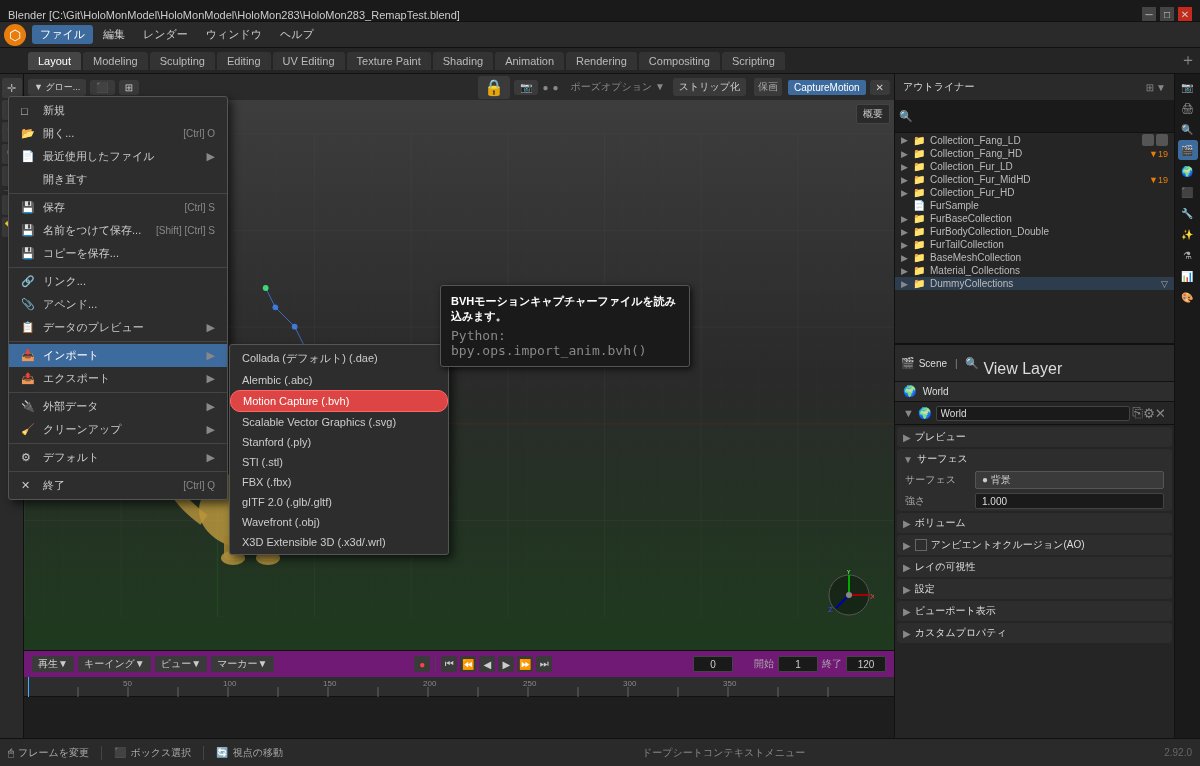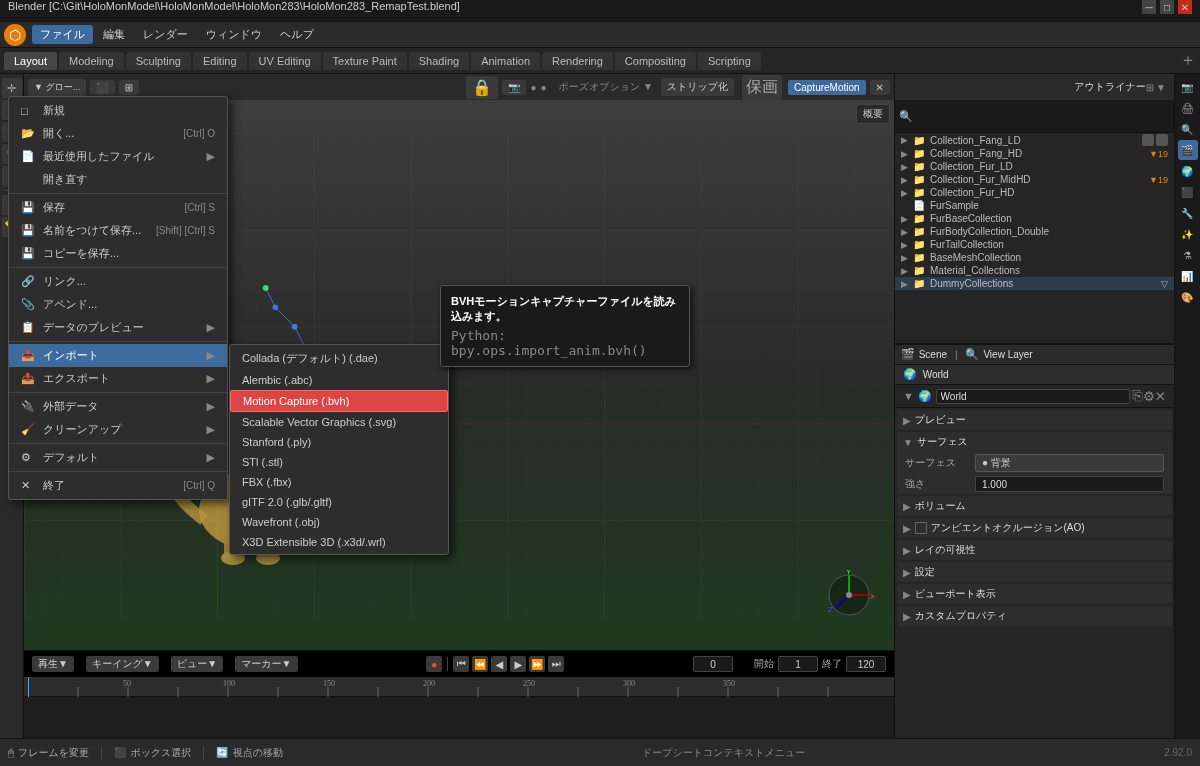--- a/index.html
+++ b/index.html
@@ -12,21 +12,21 @@
       color: #cccccc;
       overflow: hidden;
       position: relative;
     }
 
     
     #titlebar {
       height: 22px;
       background: #1a1a1a;
       display: flex;
-      align-items: flex-start;
+      align-items: flex-end;
       justify-content: space-between;
       padding: 0 8px;
       border-bottom: 1px solid #111;
     }
     #titlebar-controls { display: flex; gap: 4px; }
     .title-btn {
       width: 14px; height: 14px;
       background: #444;
       border: none;
       color: #ccc;
@@ -71,20 +71,21 @@
       padding: 3px 10px;
       cursor: pointer;
       border-radius: 3px 3px 0 0;
       font-size: 11px;
       color: #bbb;
       background: #333;
     }
     .ws-tab.active {
       background: #454545;
       color: white;
+      margin-left: 24px;
     }
 
     
     #left-toolbar {
       width: 24px;
       background: #2a2a2a;
       display: flex;
       flex-direction: column;
       align-items: center;
       padding: 4px 0;
@@ -142,21 +143,21 @@
     #outliner {
       flex: 1;
       overflow: hidden;
     }
     #outliner-header {
       height: 26px;
       background: #2a2a2a;
       display: flex;
       align-items: center;
       padding: 0 8px;
-      justify-content: flex-end;
+      justify-content: space-between;
     }
     #outliner-search {
       margin: 4px;
       height: 20px;
       background: #1a1a1a;
       border: 1px solid #444;
       border-radius: 3px;
       color: #ccc;
       padding: 0 6px;
       font-size: 10px;
@@ -203,25 +204,25 @@
       font-size: 10px;
     }
     .prop-label { width: 70px; color: #aaa; }
     .prop-color-dot {
       width: 14px; height: 14px;
       border-radius: 2px;
       margin-right: 4px;
     }
     #timeline-header {
       height: 26px;
-      background: #000000;
+      background: #701a75;
       display: flex;
       align-items: center;
       padding: 0 8px;
-      gap: 12px;
+      gap: 4px;
     }
     .tl-btn {
       padding: 1px 6px;
       background: #3a3a3a;
       border: none;
       border-radius: 2px;
       color: #ccc;
       cursor: pointer;
       font-size: 10px;
     }
@@ -306,21 +307,21 @@
       box-shadow: 4px 4px 8px rgba(0,0,0,0.6);
     }
     .import-item {
       display: flex;
       align-items: center;
       padding: 4px 12px;
       cursor: pointer;
       font-size: 11px;
       color: #ccc;
     }
-    .import-item.selected { background: #d44; color: white; border: 1px solid #f66; border-radius: 2px; }
+    .import-item.selected { background: #d44; color: white; border: 1px solid #f66; border-radius: 10px; }
 
     
     #tooltip {
       position: absolute;
       left: 440px;
       top: 285px;
       background: #1a1a1a;
       border: 1px solid #555;
       border-radius: 3px;
       padding: 8px 10px;
@@ -447,21 +448,21 @@
       <button class="vp-btn">⊞</button>
       <div style="flex:1"></div>
       <div style="display:flex;align-items:center;gap:4px;">
         <button class="vp-btn" style="font-size:16px;">🔒</button>
         <button class="vp-btn">📷</button>
         <span style="color:#888;font-size:10px;">●</span>
         <span style="color:#888;font-size:10px;">●</span>
       </div>
       <span style="margin-left:8px;font-size:10px;color:#888;">ポーズオプション ▼</span>
       <button class="vp-btn" style="margin-left:4px;">ストリップ化</button>
-      <span style="margin-left:4px;font-size:16px;color:#aaa;background:#3a3a3a;padding:2px 4px;border-radius:2px;">保画</span>
+      <span style="margin-left:4px;font-size:10px;color:#aaa;background:#3a3a3a;padding:2px 4px;border-radius:2px;">保画</span>
       <span style="margin-left:2px;">
         <span style="background:#3d6b9e;padding:2px 6px;border-radius:2px;font-size:10px;color:white;">CaptureMotion</span>
       </span>
       <button class="vp-btn">✕</button>
     </div>
 
     <div id="viewport-canvas" style="flex:1;position:relative;min-height:0;">
 
       <svg class="grid-lines" viewBox="0 0 900 500" xmlns="http://www.w3.org/2000/svg">
         <defs>
@@ -560,21 +561,21 @@
 
         <div style="display:flex;align-items:center;gap:4px;">
           <input class="frame-input" value="0" style="">
           <span style="color:#aaa;font-size:10px;padding-left:17px;">開始</span>
           <input class="frame-input" value="1" style="">
           <span style="color:#aaa;font-size:10px;">終了</span>
           <input class="frame-input" value="120" style="">
         </div>
       </div>
 
-      <div id="timeline-ruler" style="height:20px;background:#2d2d2d;position:relative;border-bottom:1px solid #111;font-family:Liberation Serif, serif;">
+      <div id="timeline-ruler" style="height:20px;background:#2d2d2d;position:relative;border-bottom:1px solid #111;">
         <svg width="100%" height="20" xmlns="http://www.w3.org/2000/svg">
 
           <g stroke="#666" stroke-width="1" fill="none">
             <line x1="50" y1="10" x2="50" y2="20"></line>
             <line x1="100" y1="10" x2="100" y2="20"></line>
             <line x1="150" y1="10" x2="150" y2="20"></line>
             <line x1="200" y1="10" x2="200" y2="20"></line>
             <line x1="250" y1="10" x2="250" y2="20"></line>
             <line x1="300" y1="10" x2="300" y2="20"></line>
             <line x1="350" y1="10" x2="350" y2="20"></line>
@@ -692,21 +693,21 @@
       </div>
     </div>
 
     <div id="props-panel" style="flex:1;overflow:hidden;display:flex;flex-direction:column;">
 
       <div style="background:#2a2a2a;padding:3px 6px;display:flex;align-items:center;gap:4px;border-bottom:1px solid #111;">
         <button style="background:none;border:none;color:#aaa;cursor:pointer;font-size:11px;">🎬</button>
         <span style="color:#ddd;font-size:10px;">Scene</span>
         <span style="color:#888;margin:0 4px;font-size:10px;">|</span>
         <button style="background:none;border:none;color:#aaa;cursor:pointer;font-size:11px;">🔍</button>
-        <span style="color:#ddd;font-size:10px;">View Layer</span>
+        <span style="color:#ddd;font-size:16px;margin-top:12px;">View Layer</span>
       </div>
 
       <div style="background:#2d2d2d;padding:3px 8px;display:flex;align-items:center;border-bottom:1px solid #111;">
         <span style="color:#aaa;margin-right:6px;font-size:11px;">🌍</span>
         <span style="color:#ddd;font-size:10px;flex:1;">World</span>
       </div>
 
       <div style="display:flex;align-items:center;padding:3px 8px;background:#252525;border-bottom:1px solid #111;">
         <span style="color:#888;font-size:11px;margin-right:4px;">▼</span>
         <span style="color:#888;font-size:11px;margin-right:4px;">🌍</span>

